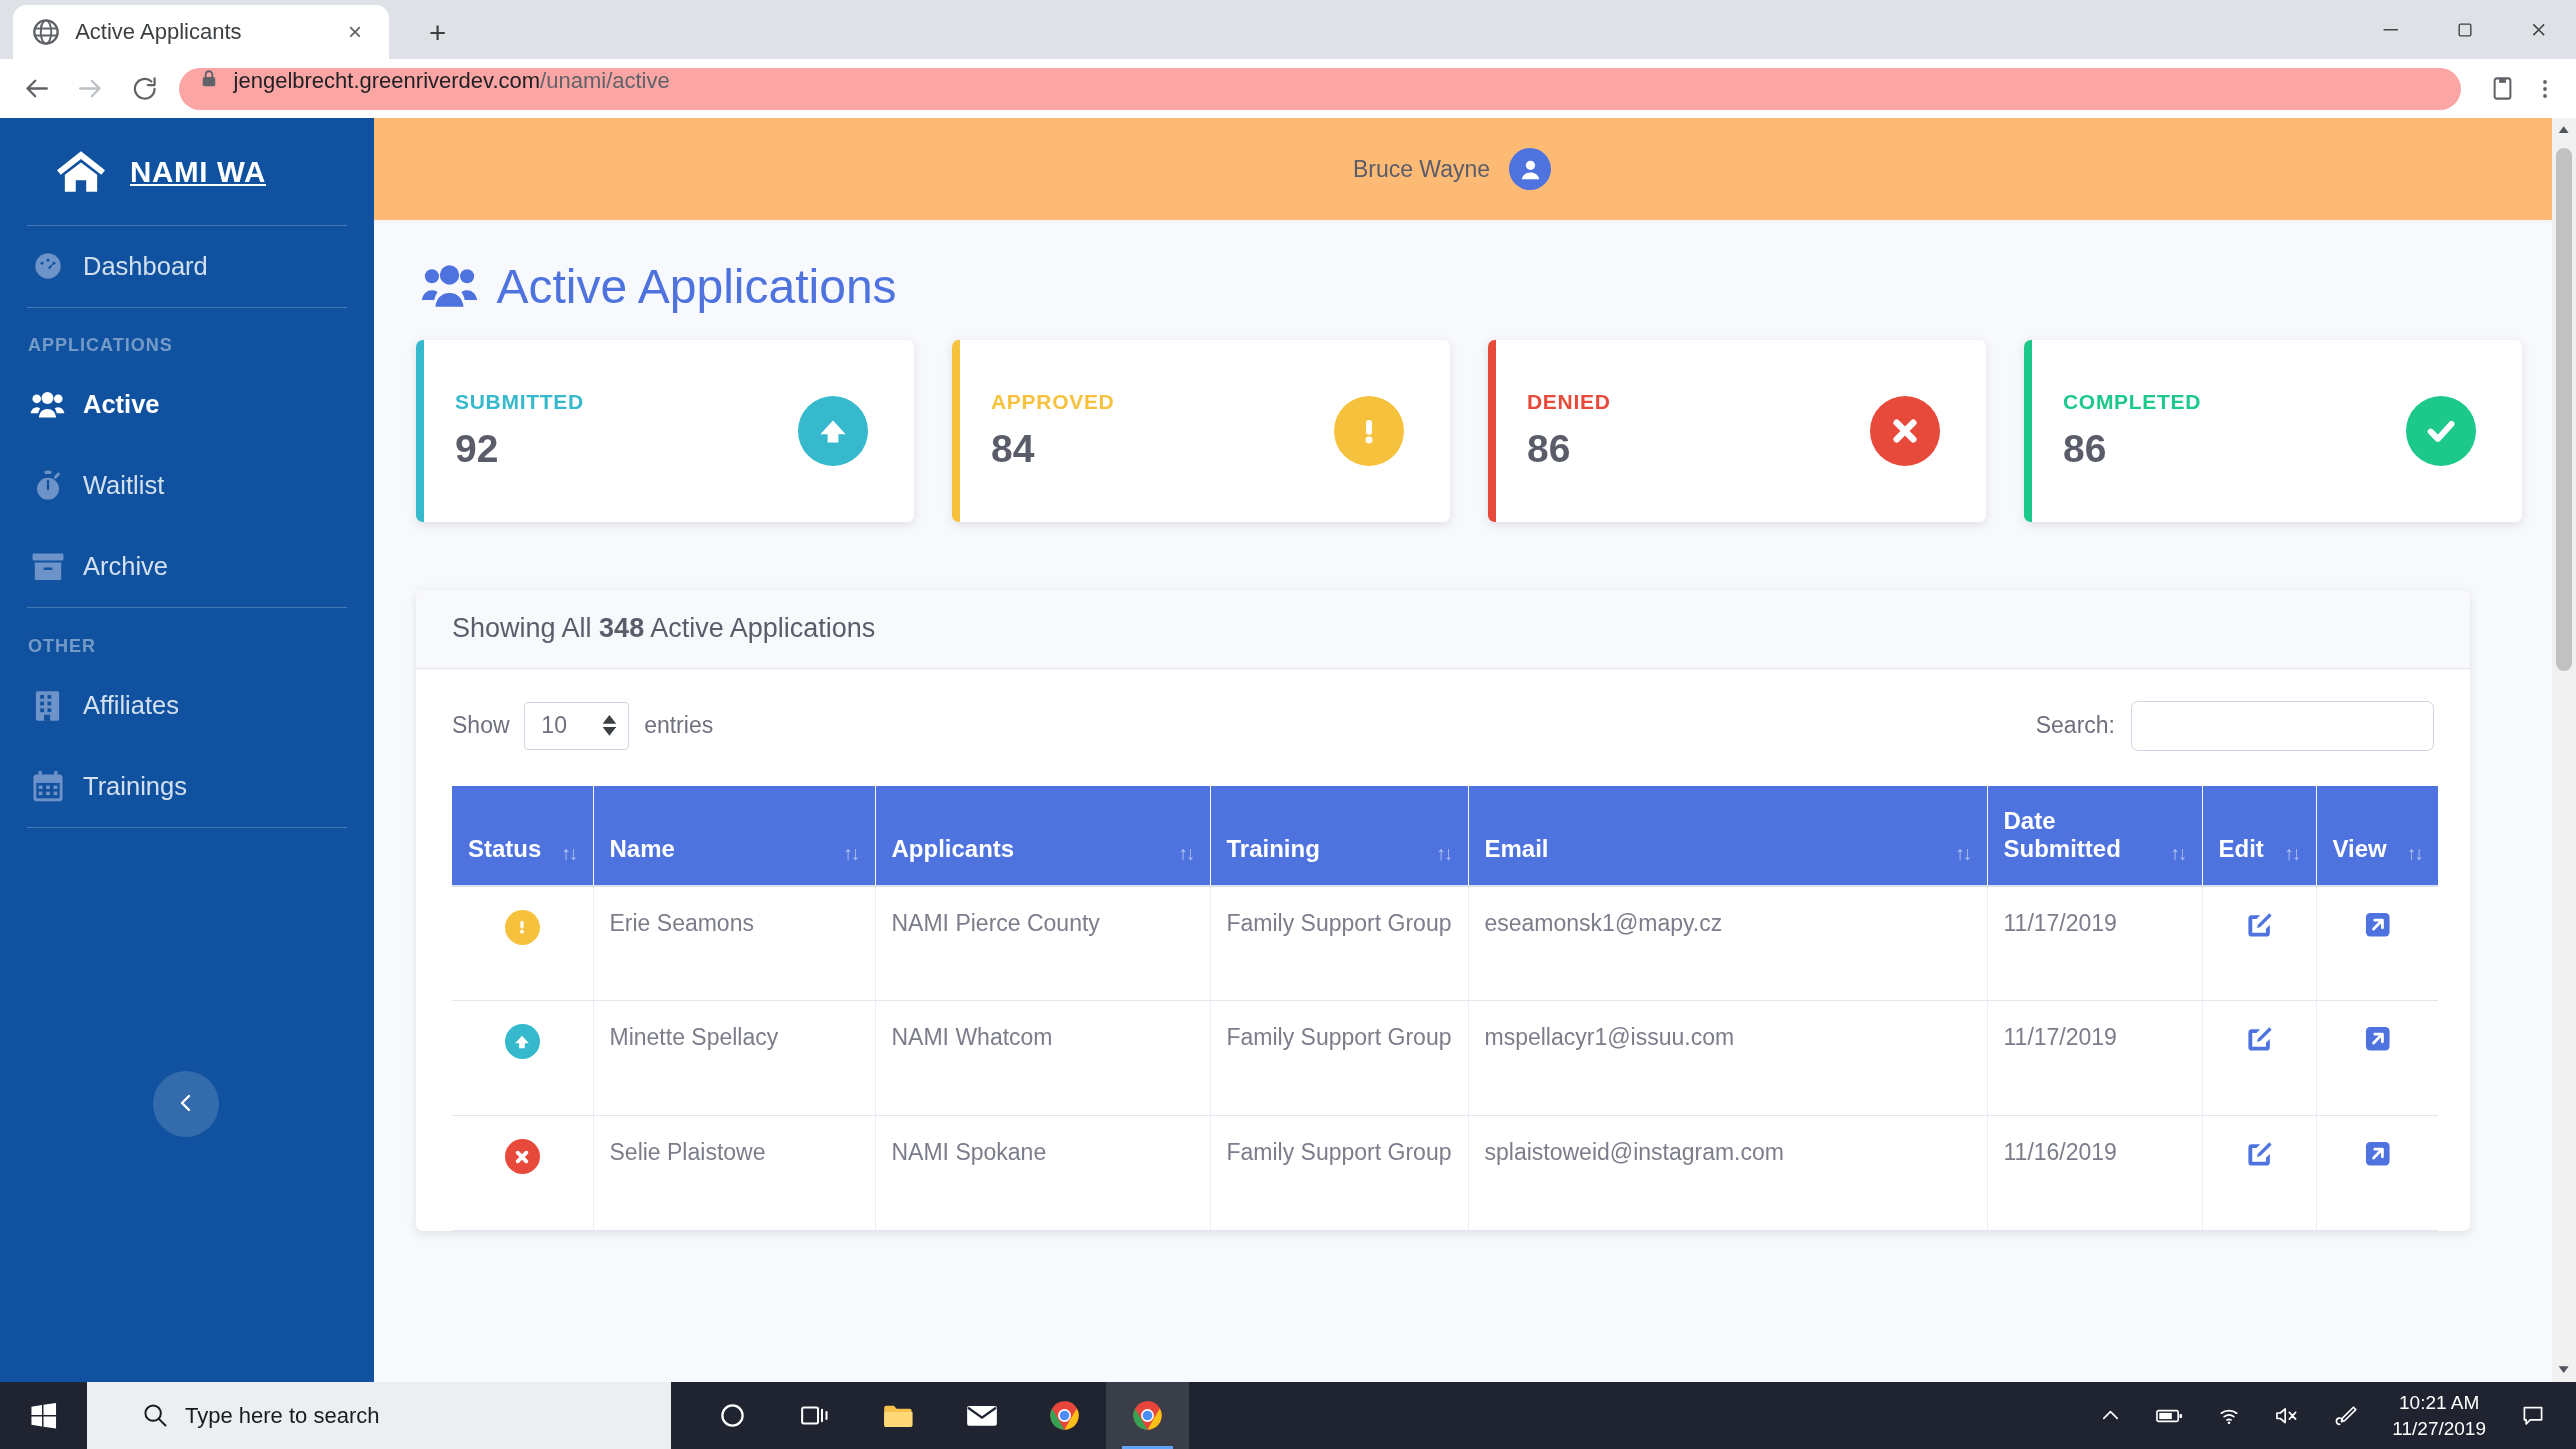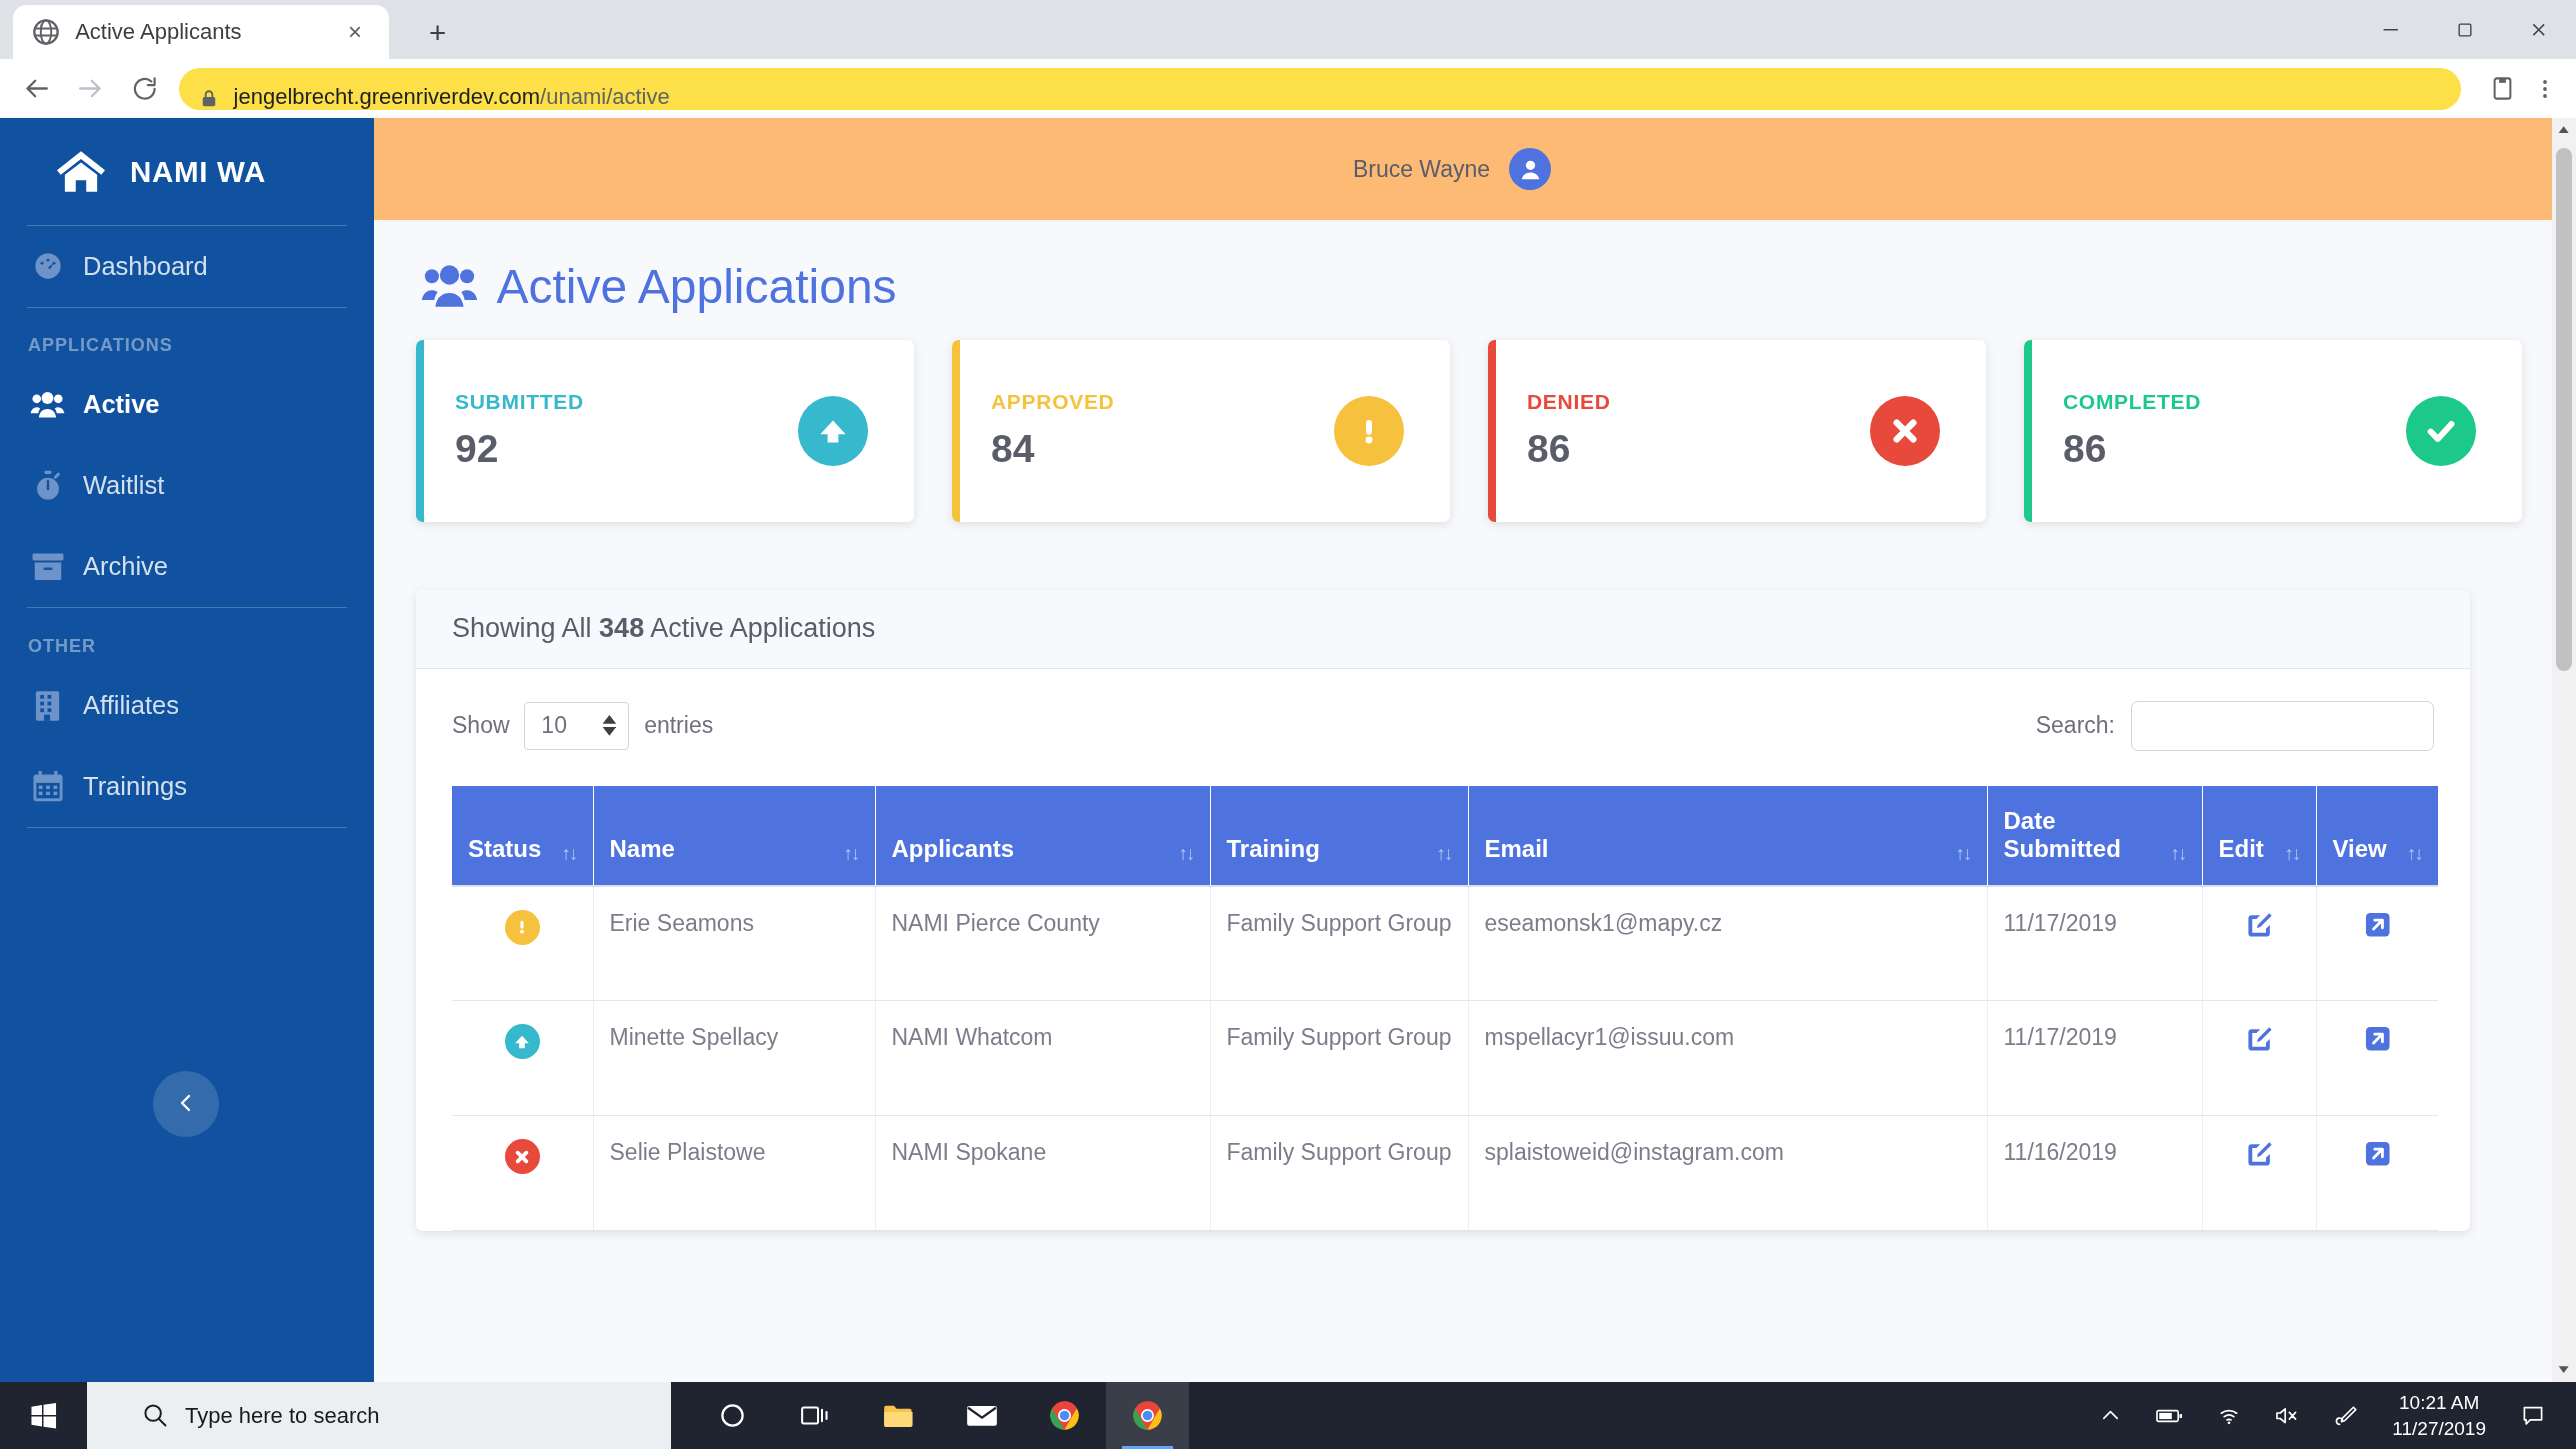--- a/index.html
+++ b/index.html
@@ -31,22 +31,22 @@
   .wincontrols { position:absolute; right:0; top:0; height:59px; display:flex; }
   .wincontrol { width:74px; height:59px; display:flex; align-items:center; justify-content:center;
                 color:#3c4043; }
 
   .toolbar { position:relative; height:59px; background:#fff; display:flex; align-items:center; }
   .navbtn { width:39px; height:39px; margin-left:14.8px; display:flex; align-items:center;
             justify-content:center; color:#5f6368; flex:none; }
   .navbtn.back { margin-left:17.4px; }
   .navbtn.fwd { color:#bdc1c6; }
   .omnibox {
-    flex:1; height:42px; margin:0 20px 0 14.8px; background:#fde047; border-radius:21px;
-    display:flex; align-items:flex-end; padding:0 20px;
+    flex:1; height:42px; margin:0 20px 0 14.8px; background:#fca5a5; border-radius:21px;
+    display:flex; align-items:flex-start; padding:0 20px;
   }
   .lock { width:20px; height:21.5px; flex:none; margin-right:14.8px; }
   .url { font-size:22px; color:#202124; white-space:nowrap; }
   .url .path { color:#5f6368; }
   .tb-right { display:flex; align-items:center; padding-right:9.4px; }
   .tb-icon { width:43px; height:43px; display:flex; align-items:center; justify-content:center; color:#5f6368; }
 
   
   .viewport { position:absolute; left:0; top:118px; width:2576px; height:1264px; background:#fff; overflow:hidden; }
 
@@ -55,21 +55,21 @@
   .sb-up, .sb-dn { position:absolute; left:0; width:24px; height:24px; display:flex;
                    align-items:center; justify-content:center; color:#50555c; font-size:12px; }
   .sb-up { top:0; } .sb-dn { bottom:0; }
   .sb-thumb { position:absolute; left:4px; top:29.5px; width:16px; height:523px; background:#c1c1c1; border-radius:8px; }
 
   
   .sidebar {
     position:absolute; left:0; top:0; width:374px; height:1264px;
     background:#10529f; color:#fff;
   }
-  .brand { height:107px; display:flex; align-items:center; padding-left:52px; }
+  .brand { height:107px; display:flex; align-items:center; padding-left:52px;text-decoration:underline; }
   .brand-icon { width:58px; height:48px; flex:none; margin-right:20px; }
   .brand-text { font-size:29.5px; font-weight:bold; letter-spacing:0.7px; color:#fff; }
 
   .divider { height:0.7px; background:rgba(255,255,255,0.22); margin:0 27px; }
 
   .nav-item { display:flex; align-items:center; height:81px; padding-left:28px; }
   .nav-icon { width:39px; flex:none; display:flex; align-items:center; justify-content:center; margin-right:16px; }
   .nav-icon svg { display:block; }
   .nav-label { font-size:25.5px; color:rgba(255,255,255,0.82); }
   .nav-item.active .nav-label { color:#fff; font-weight:bold; }

